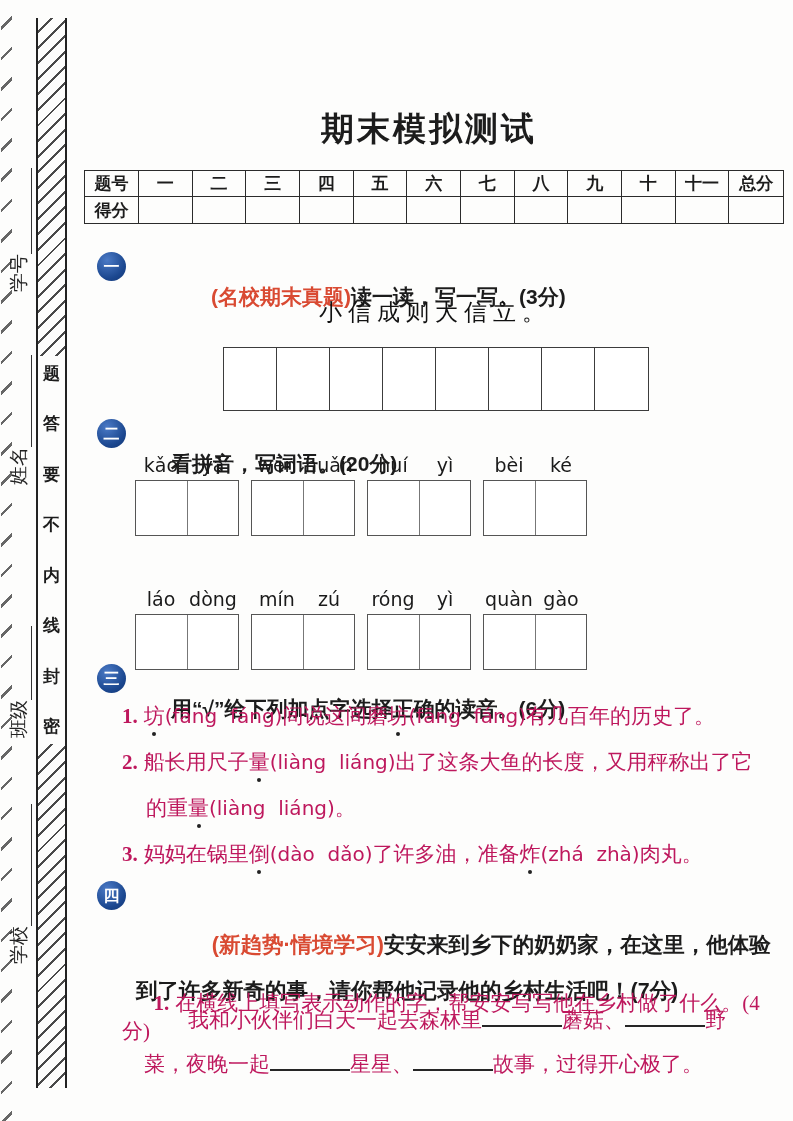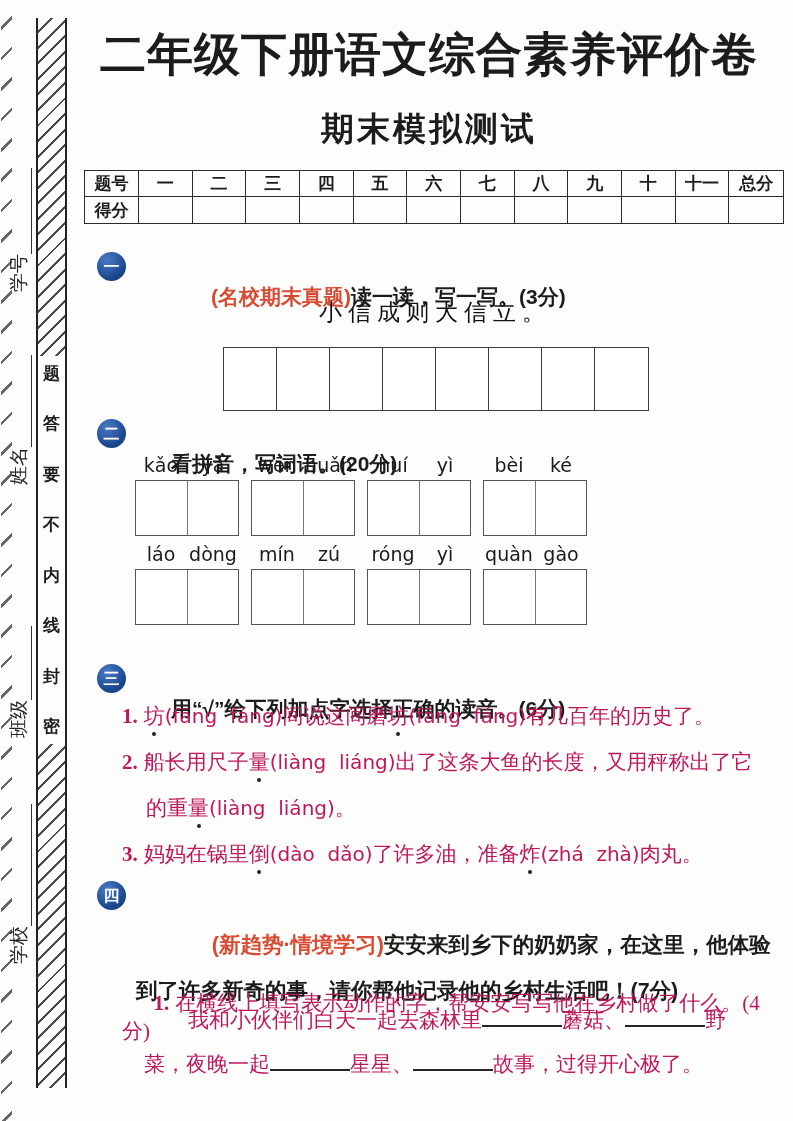--- a/index.html
+++ b/index.html
@@ -152,21 +152,20 @@
       <div class="rot-label" style="top: 780px; height: 184px;">
         <span style="width: 184px;">
           <span>学校</span>
           <span class="lbl-line" style="width: 122px;"></span>
         </span>
       </div>
     </div>
 
   <div class="content">
 
-    <div class="page-title">二年级下册语文综合素养评价卷</div>
     <div class="page-subtitle">期末模拟测试</div>
 
     <div class="score-table" id="score-table">
         <div class="cell">题号</div>
         <div class="cell">一</div>
         <div class="cell">二</div>
         <div class="cell">三</div>
         <div class="cell">四</div>
         <div class="cell">五</div>
         <div class="cell">六</div>
@@ -244,21 +243,21 @@
           <div class="py-label">
             <span>bèi</span>
             <span>ké</span>
           </div>
           <div class="wbox">
             <div class="bcell"></div>
             <div class="bcell"></div>
           </div>
         </div>
       </div>
-    <div class="py-row" id="q2-row2" style="top:543px">
+    <div class="py-row" id="q2-row2" style="top:588px">
         <div class="py-group">
           <div class="py-label">
             <span>láo</span>
             <span>dòng</span>
           </div>
           <div class="wbox">
             <div class="bcell"></div>
             <div class="bcell"></div>
           </div>
         </div>

